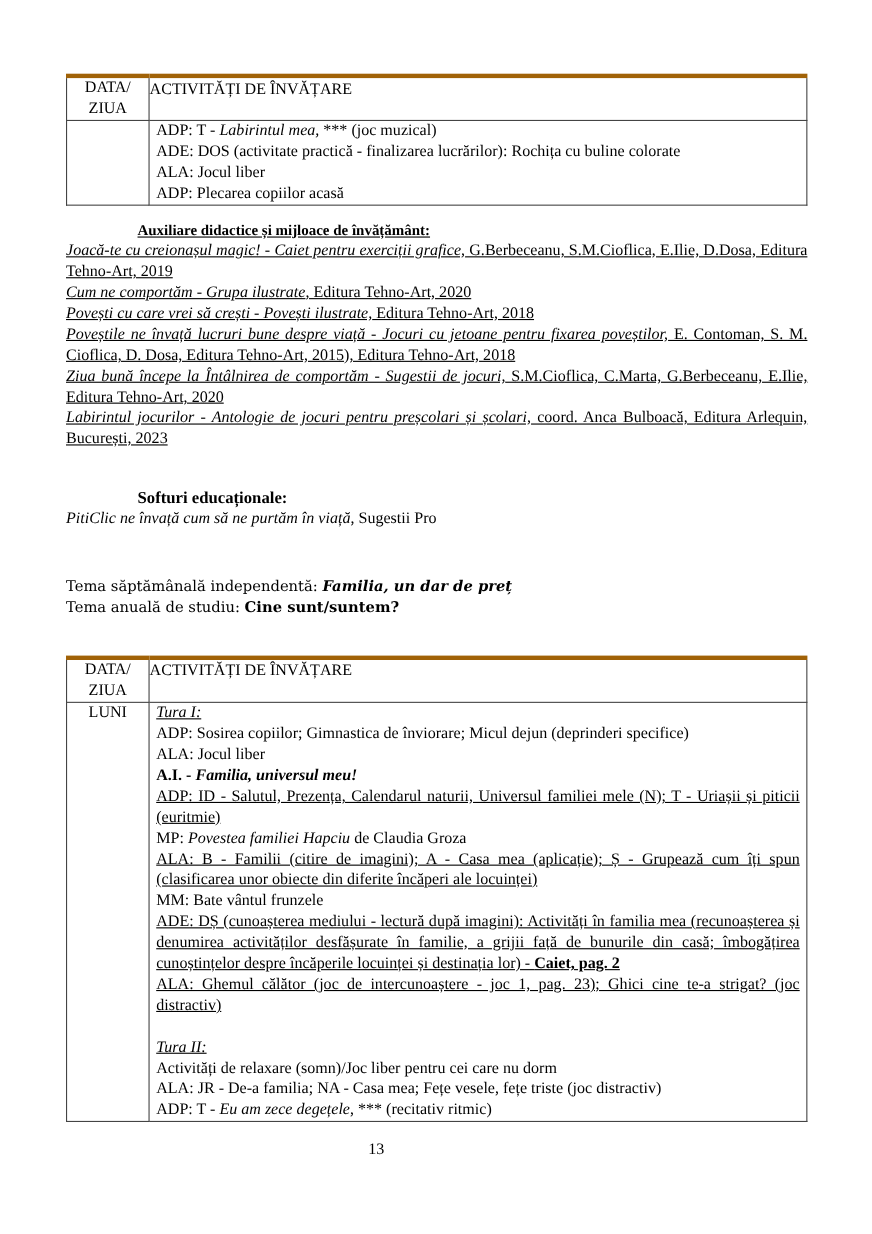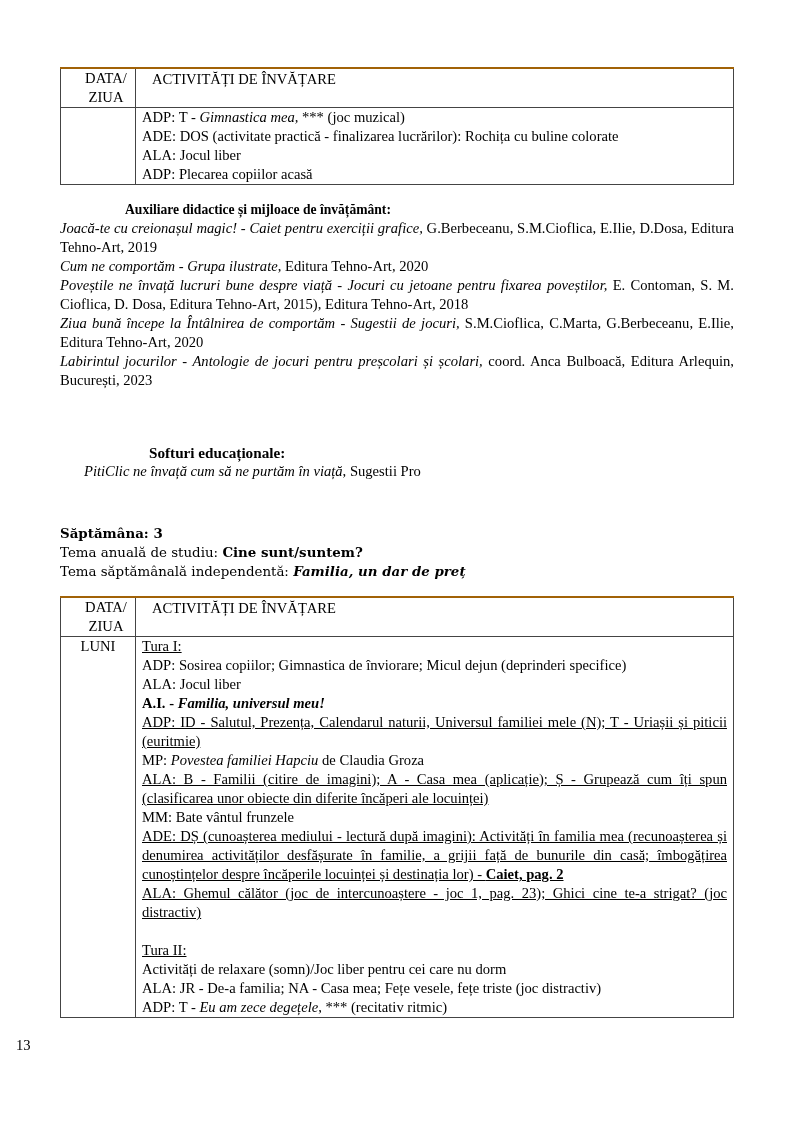--- a/index.html
+++ b/index.html
@@ -10,37 +10,37 @@
     }
     .page { position: absolute; left: 0; top: 0; width: 793px; height: 1122px; }
     table.sched {
       position: absolute; left: 60px; width: 674px;
       border-collapse: collapse; table-layout: fixed;
     }
     table.sched td, table.sched th {
       border: 1px solid #444; padding: 0 0 0 6px; vertical-align: top;
       font-weight: normal; line-height: 19px; font-size: 14.6px;
     }
-    table.sched tr.head th { border-top: 2px solid #a16207; padding-left: 16px; }
+    table.sched tr.head th { border-top: 4px solid #a16207; }
     table.sched col.c1 { width: 75px; }
     table.sched .day { text-align: center; padding: 0; }
     table.sched .hdr { text-align: left; padding: 1px 0 0 0; }
     .line { display: block; white-space: nowrap; }
     .just { text-align: justify; text-align-last: left; white-space: normal; display:block;text-decoration:underline; }
-    .u { text-decoration: underline; }
+    .u { text-decoration: underline; font-style: italic; }
     .b { font-weight: bold; }
     .i { font-style: italic; }
     #t1 { top: 67px; }
     #t2 { top: 596px; }
     .block { position: absolute; left: 60px; width: 674px; line-height: 19px; }
     .indent-head { padding-left: 65px; font-weight: bold; }
     .aux-head { font-size: 13.6px; }
     .soft-head { font-size: 15.2px; }
     .ref { display: block; text-align: justify; text-align-last: left; }
-    .pagenum { position: absolute; top: 1037px; left: 16px; width: 676px; font-size: 14.6px; }
+    .pagenum { position: absolute; top: 1037px; left: 4px; width: 676px; text-align: center; font-size: 14.6px; }
     .blank { display:block; height: 19px; }
   </style>
 </head>
 <body>
 
 <div class="page">
 
   <table class="sched" id="t1">
     <colgroup>
         <col class="c1">
@@ -50,47 +50,47 @@
         <tr class="head">
       <th class="day">
         <span class="line">DATA/</span>
         <span class="line">ZIUA</span>
       </th>
       <th class="hdr">ACTIVITĂȚI DE ÎNVĂȚARE</th>
     </tr>
     <tr>
       <td class="day"></td>
       <td>
-        <span class="line"><span>ADP: T - </span><span class="i">Gimnastica mea,</span><span> *** (joc muzical)</span></span>
+        <span class="line"><span>ADP: T - </span><span class="i">Labirintul mea,</span><span> *** (joc muzical)</span></span>
         <span class="line">ADE: DOS (activitate practică - finalizarea lucrărilor): Rochița cu buline colorate</span>
         <span class="line">ALA: Jocul liber</span>
         <span class="line">ADP: Plecarea copiilor acasă</span>
       </td>
     </tr>
   </tbody>
     </table>
 
-  <div class="block" style="top:200px;">
+  <div class="block" style="top:200px;text-decoration:underline;">
     <div class="indent-head aux-head">Auxiliare didactice și mijloace de învățământ:</div>
     <span class="ref"><span class="i">Joacă-te cu creionașul magic! - Caiet pentru exerciții grafice,</span><span> G.Berbeceanu, S.M.Cioflica, E.Ilie, D.Dosa, Editura Tehno-Art, 2019</span></span>
     <span class="ref"><span class="i">Cum ne comportăm - Grupa ilustrate</span><span>, Editura Tehno-Art, 2020</span></span>
+    <span class="ref"><span class="i">Povești cu care vrei să crești - Povești ilustrate,</span><span> Editura Tehno-Art, 2018</span></span>
     <span class="ref"><span class="i">Poveștile ne învață lucruri bune despre viață - Jocuri cu jetoane pentru fixarea poveștilor,</span><span> E. Contoman, S. M. Cioflica, D. Dosa, Editura Tehno-Art, 2015), Editura Tehno-Art, 2018</span></span>
     <span class="ref"><span class="i">Ziua bună începe la Întâlnirea de comportăm - Sugestii de jocuri,</span><span> S.M.Cioflica, C.Marta, G.Berbeceanu, E.Ilie, Editura Tehno-Art, 2020</span></span>
     <span class="ref"><span class="i">Labirintul jocurilor - Antologie de jocuri pentru preșcolari și școlari,</span><span> coord. Anca Bulboacă, Editura Arlequin, București, 2023</span></span>
   </div>
 
-  <div class="block" style="top:443px;margin-left:24px;">
+  <div class="block" style="top:443px;">
     <div class="indent-head soft-head">Softuri educaționale:</div>
     <span class="ref"><span class="i">PitiClic ne învață cum să ne purtăm în viață</span><span>, Sugestii Pro</span></span>
   </div>
 
   <div class="block" style="top:524px; font-family: 'DejaVu Serif', serif; font-size: 13.4px;">
-    <div class="b">Săptămâna: 3</div>
+    <div><span>Tema săptămânală independentă: </span><span class="b i">Familia, un dar de preț</span></div>
     <div><span>Tema anuală de studiu: </span><span class="b">Cine sunt/suntem?</span></div>
-    <div><span>Tema săptămânală independentă: </span><span class="b i">Familia, un dar de preț</span></div>
   </div>
 
   <table class="sched" id="t2">
     <colgroup>
         <col class="c1">
         <col>
       </colgroup>
     <tbody>
         <tr class="head">
       <th class="day">

